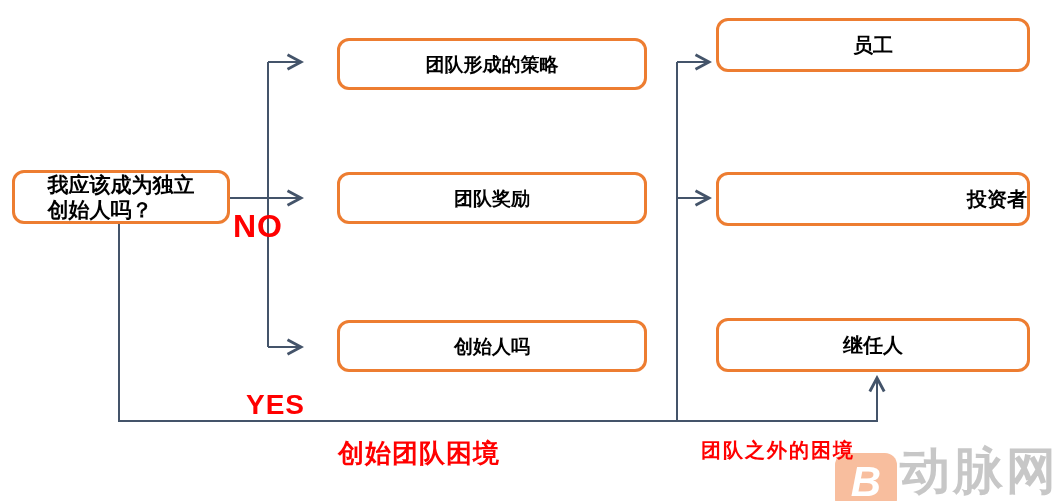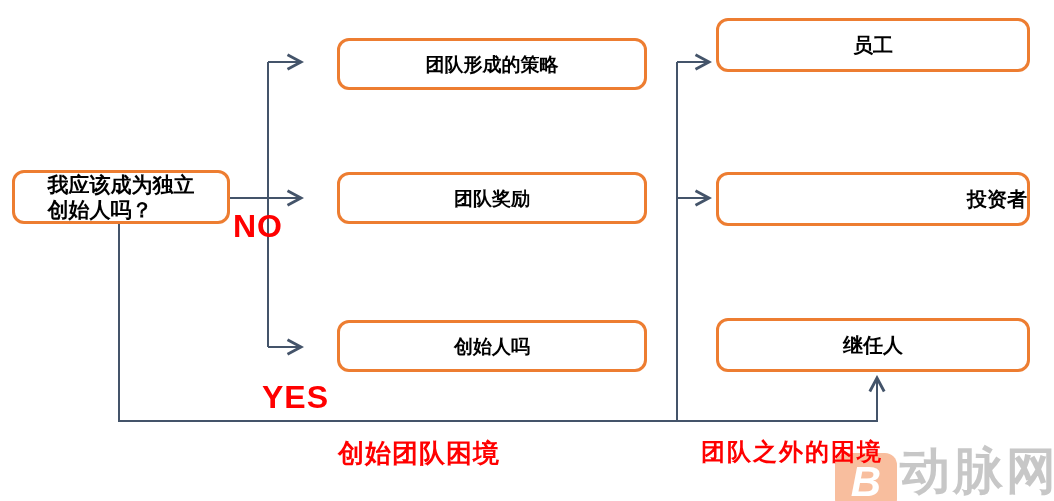--- a/index.html
+++ b/index.html
@@ -45,23 +45,23 @@
   .r-box-3     { top: 318px; }
   .label-red {
     position: absolute;
     color: #FF0000;
     font-weight: bold;
     white-space: nowrap;
     z-index: 3;
     line-height: 1;
   }
   .label-no   { left: 233px; top: 210px; font-size: 32px; letter-spacing: 1px; }
-  .label-yes  { left: 246px; top: 381px; font-size: 32px; letter-spacing: 1px; margin-left: 16px; }
+  .label-yes  { left: 246px; top: 391px; font-size: 28px; letter-spacing: 1px; }
   .label-founding { left: 338px; top: 440px; font-size: 26px; letter-spacing: 1px; text-align: center; }
-  .label-outside  { left: 701px; top: 440px; font-size: 24px; letter-spacing: 2px; }
+  .label-outside  { left: 701px; top: 440px; font-size: 20px; letter-spacing: 2px; }
   .wm-logo {
     position: absolute;
     left: 835px; top: 453px;
     width: 62px; height: 58px;
     background: rgba(242, 136, 79, 0.55);
     border-radius: 12px;
     display: flex;
     align-items: center;
     justify-content: center;
     color: #ffffff;

